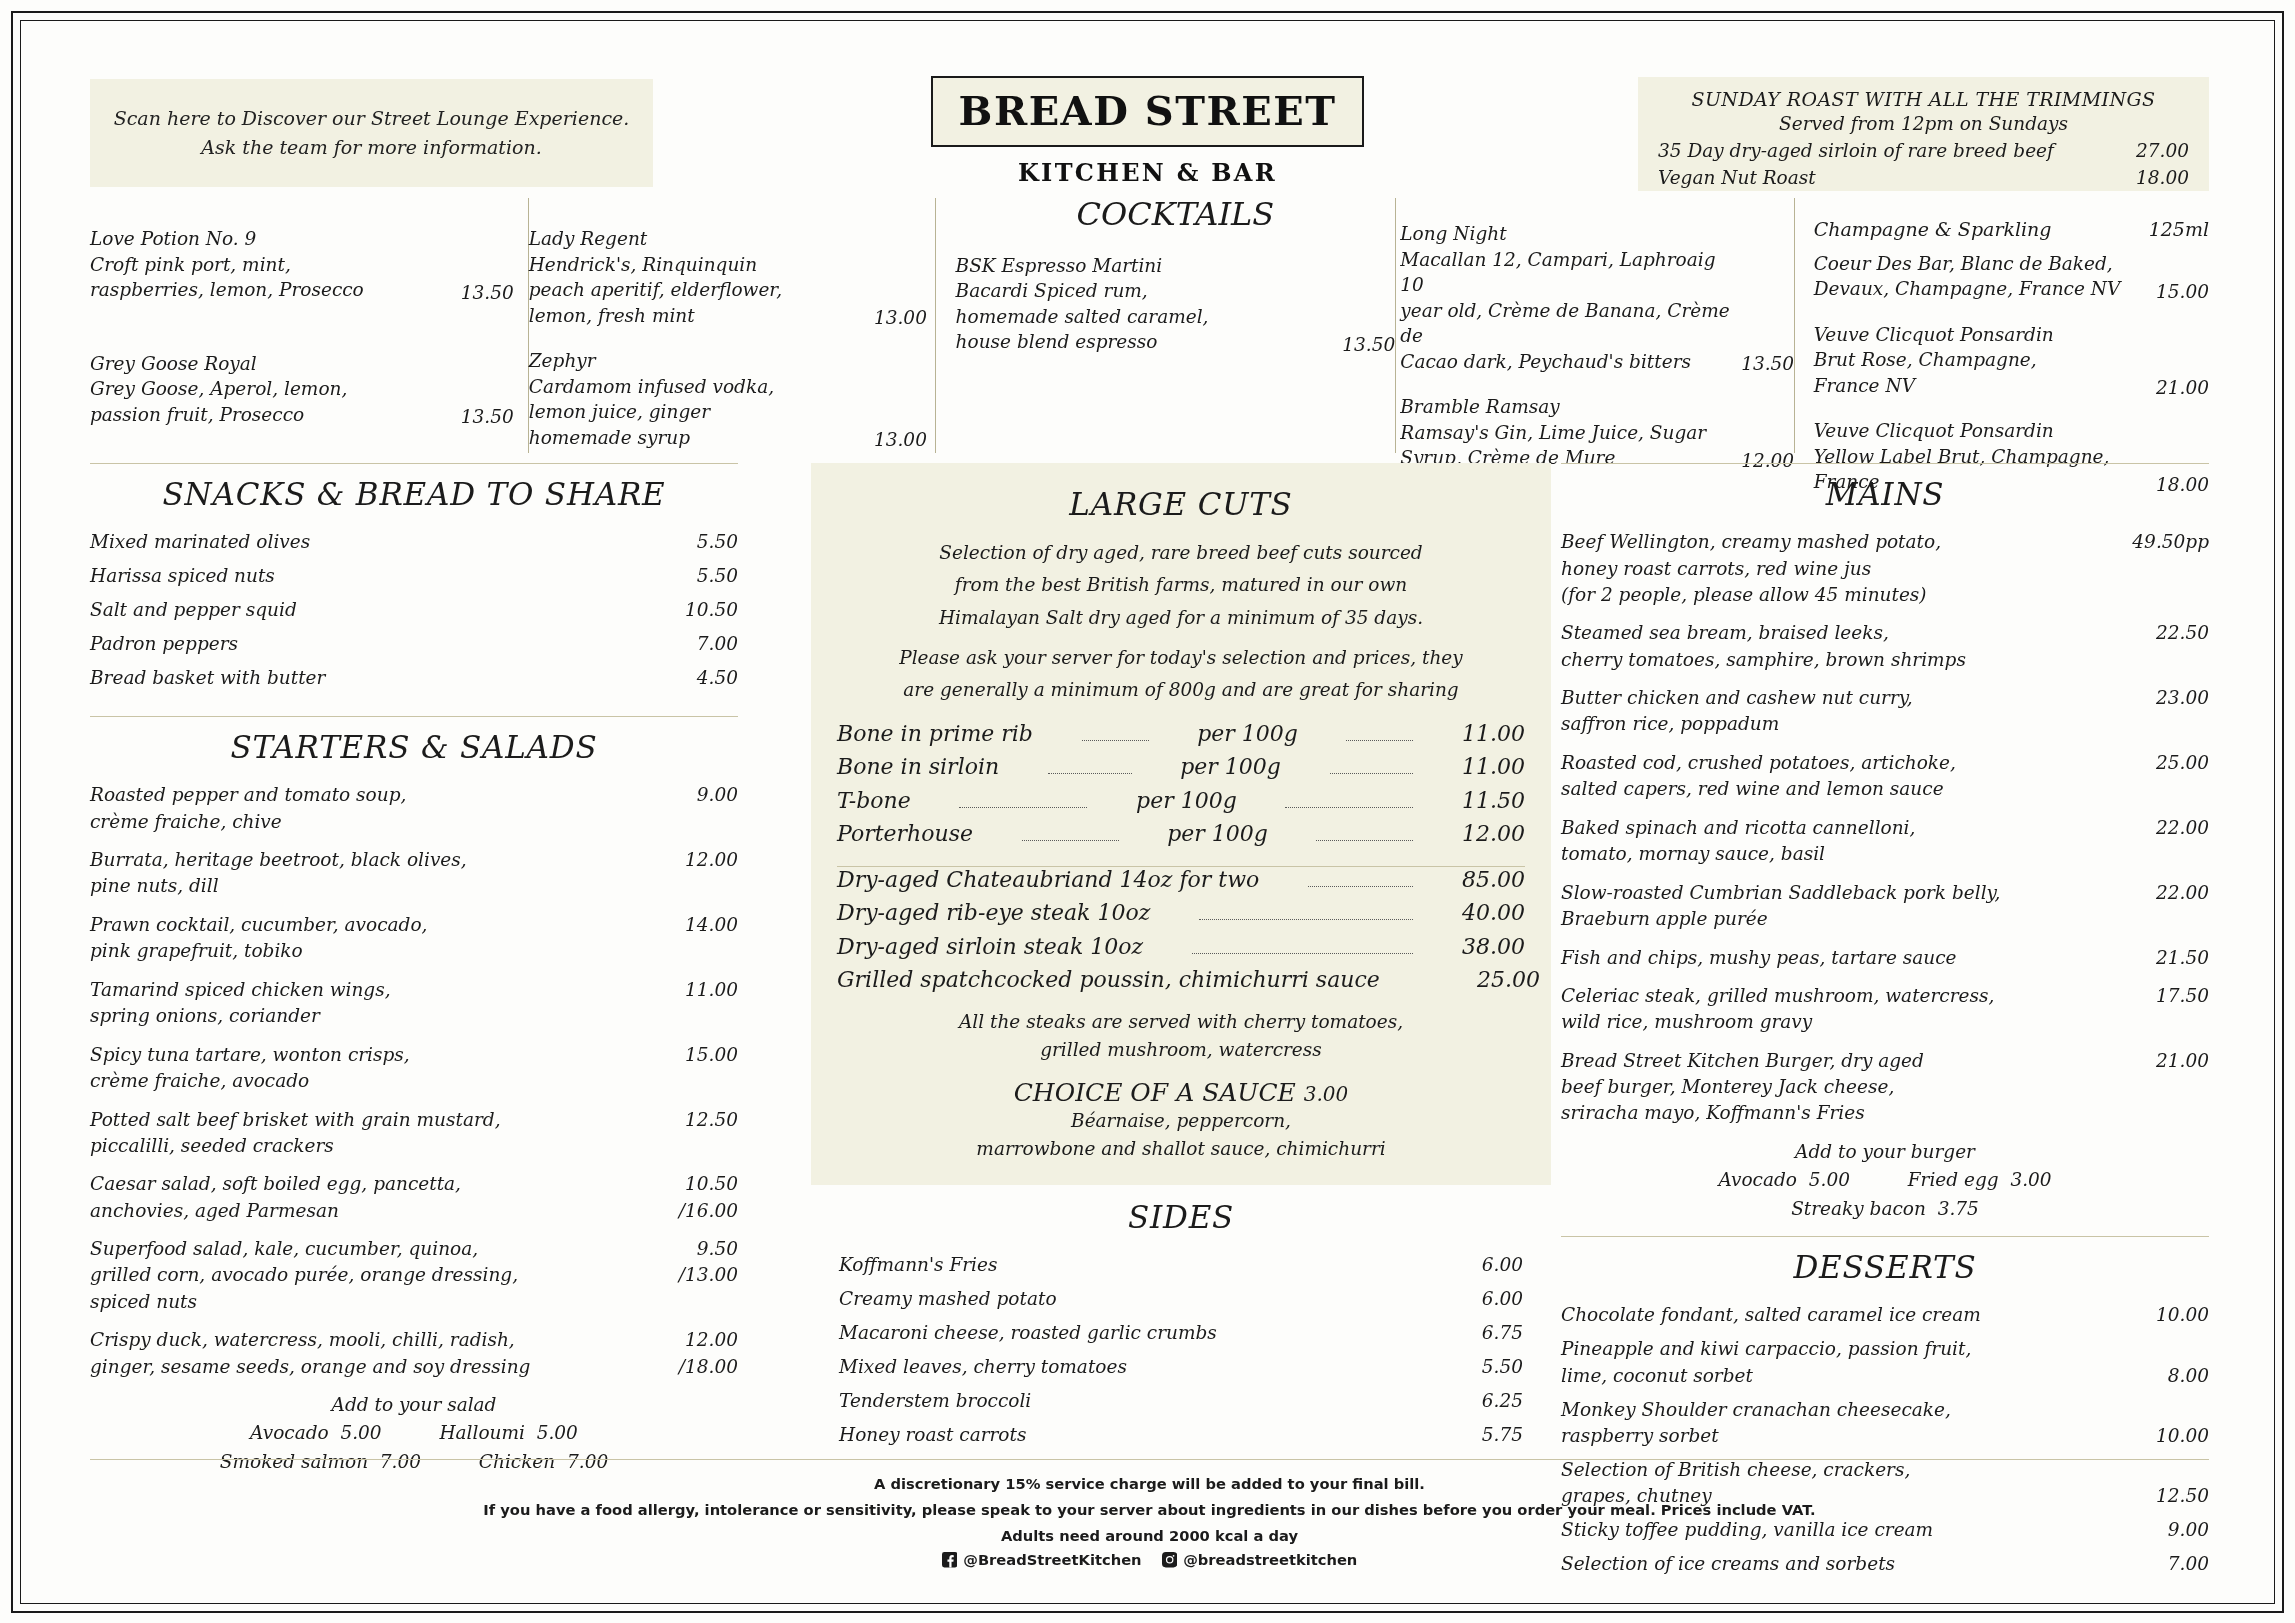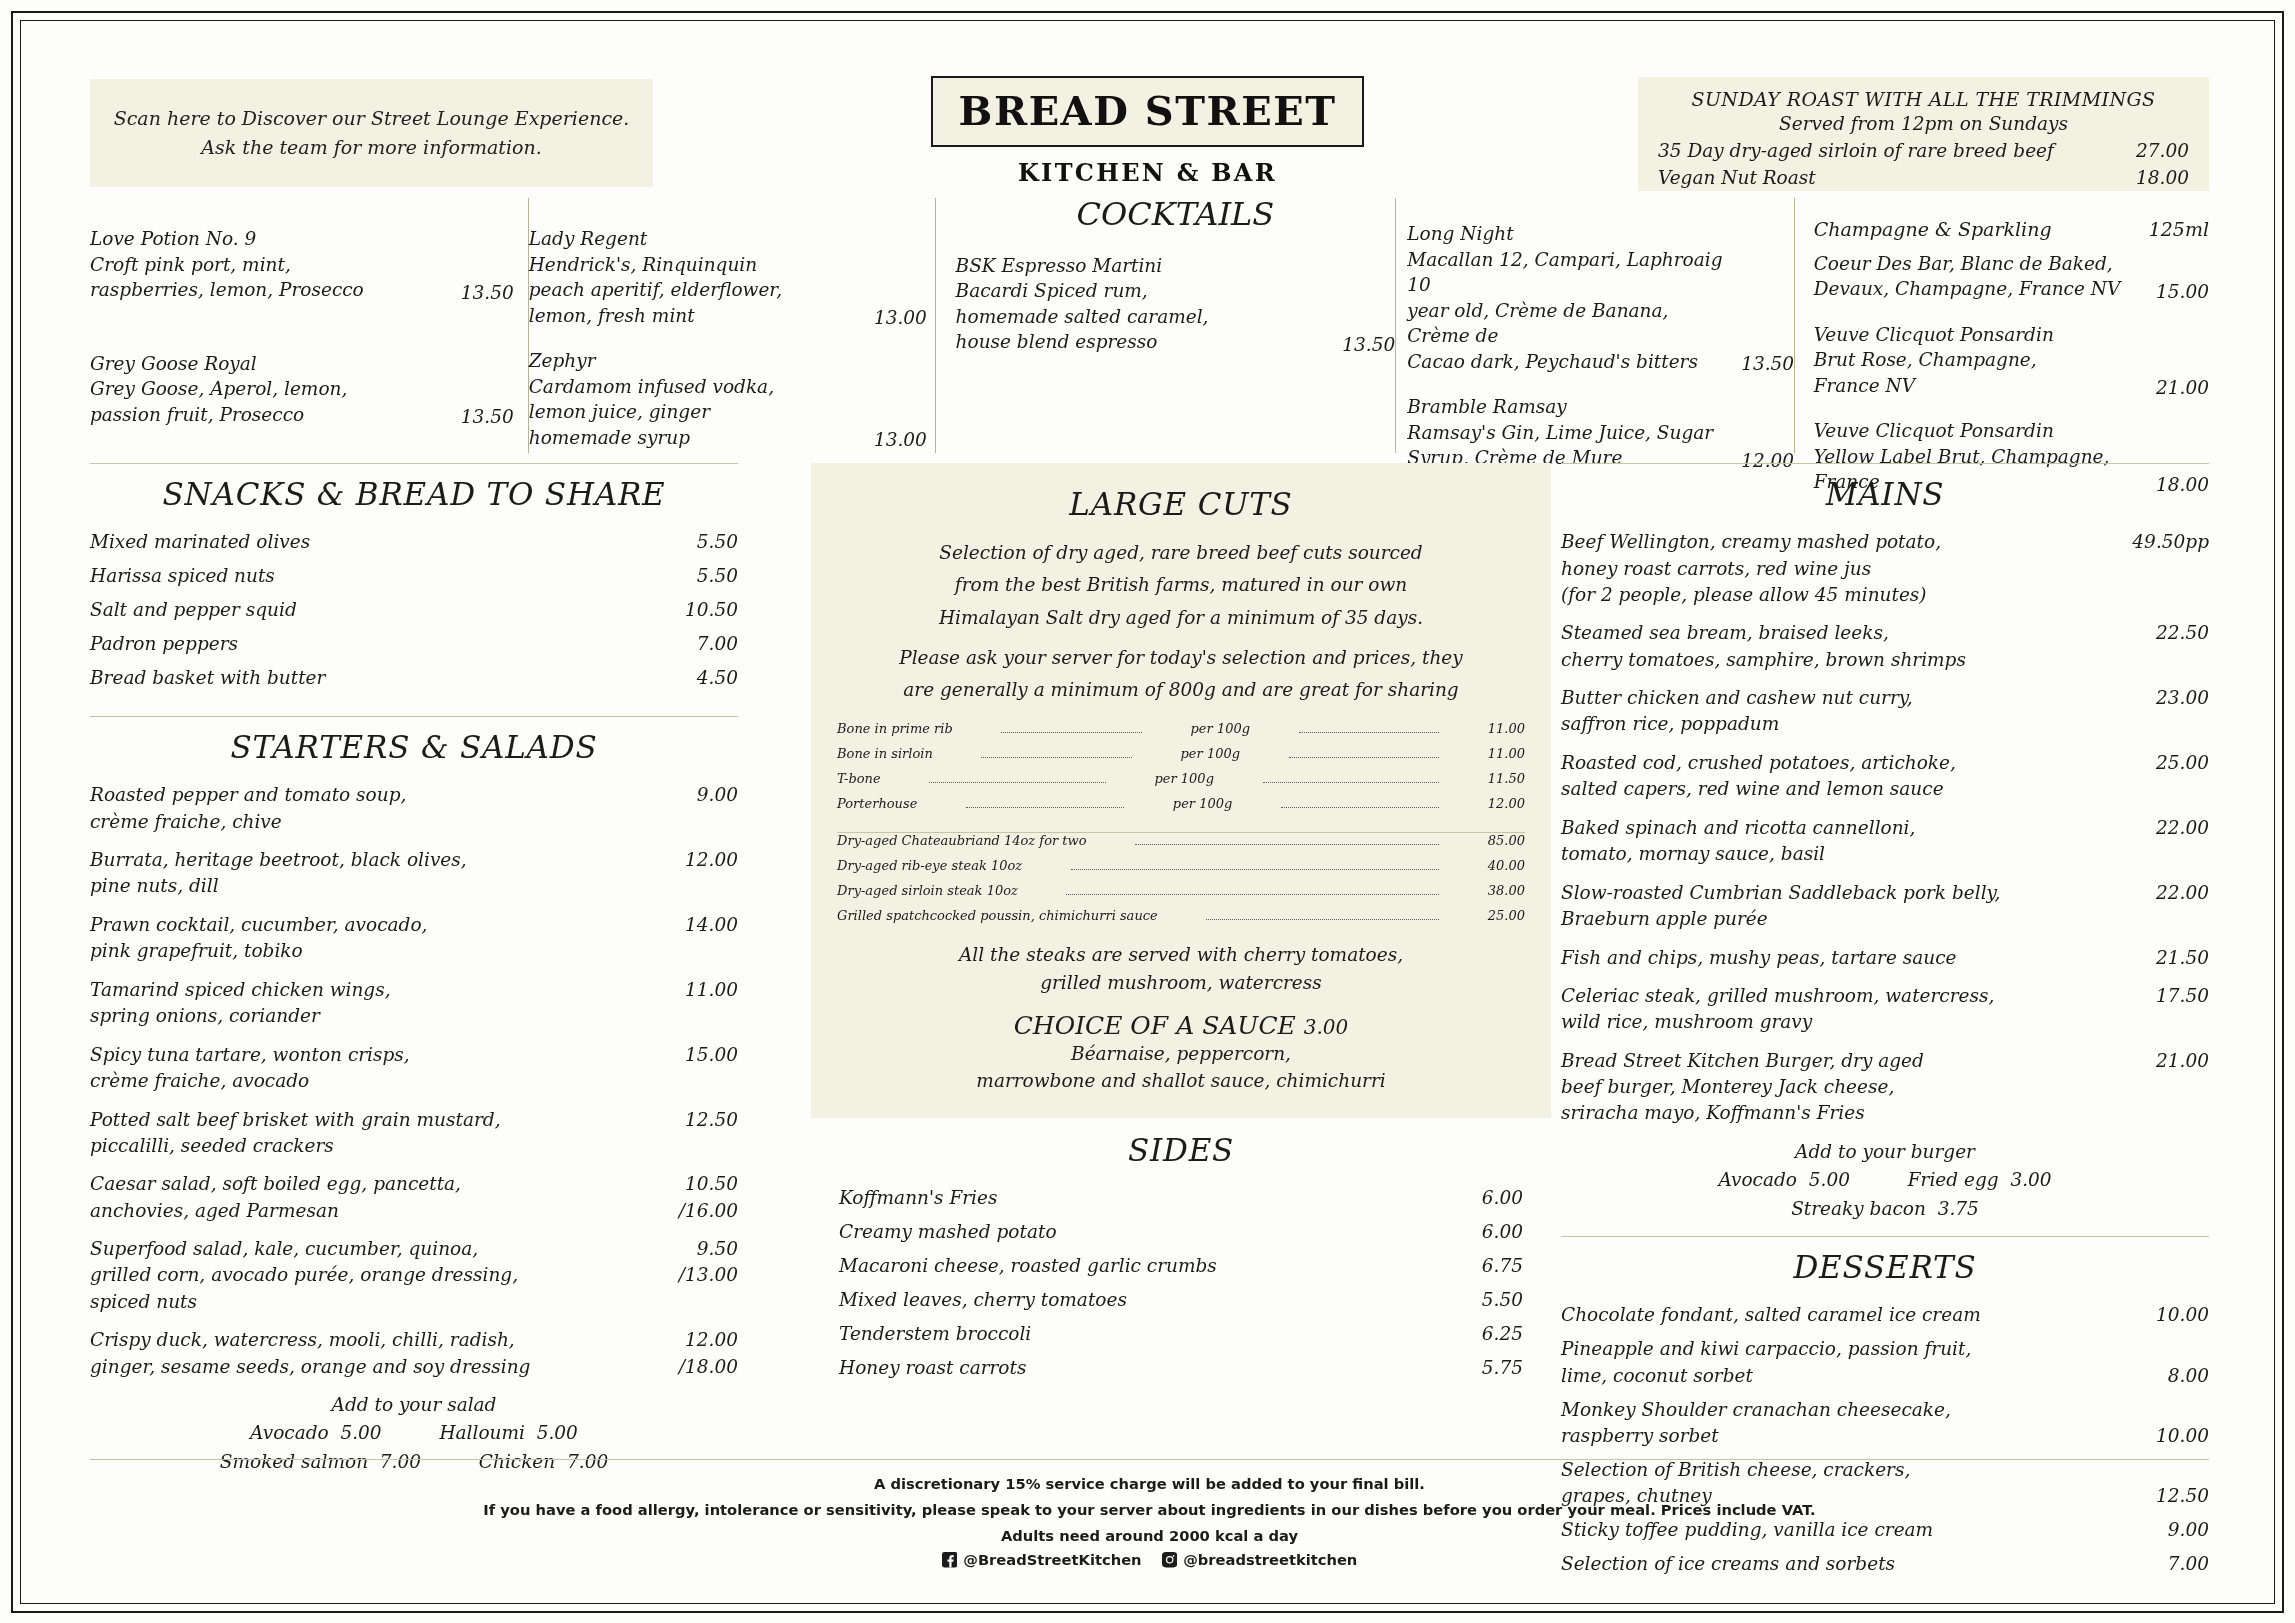--- a/index.html
+++ b/index.html
@@ -83,21 +83,21 @@
   
   .drinks {
     position: absolute; left: 56px; right: 52px; top: 164px; height: 255px;
     display: flex;
   }
   .drinkcol { position: relative; box-sizing: border-box; }
   .sep-v { border-left: 1.2px solid #b8b394; }
   .dc1 { width: 440px; padding-right: 14px; }
   .dc2 { width: 409px; padding-right: 7.7px; }
   .dc3 { width: 463px; padding-left: 20px; }
-  .dc4 { width: 401px; padding-left: 11px; }
+  .dc4 { width: 401px; padding-left: 4px; }
   .dc5 { width: 417px; padding-left: 18.5px; }
 
   .cocktitle {
     font-family: "DejaVu Serif", serif; font-style: italic;
     font-size: 32px; text-align: center; color: #1b1b1b; margin-top: -3.1px;
   }
   .drink {
     display: flex; justify-content: space-between; align-items: flex-end;
     margin-bottom: 20px;
   }
@@ -165,21 +165,21 @@
     box-sizing: border-box;
   }
   .blurb {
     font-family: "DejaVu Serif", serif; font-style: italic;
     font-size: 18.5px; text-align: center; line-height: 1.5; color: #1b1b1b;
     margin-bottom: 4.6px;
   }
   .dotrow {
     display: flex; align-items: baseline;
     font-family: "DejaVu Serif", serif; font-style: italic;
-    font-size: 13px; color: #1b1b1b; margin-bottom: 8.5px; gap: 44px;
+    font-size: 22px; color: #1b1b1b; margin-bottom: 8.5px; gap: 44px;
   }
   .dotrow .nm { white-space: nowrap; }
   .dotrow .dots {
     flex: 1; border-bottom: 1.5px dotted #5a5a5a; margin: 0 4.6px 4.6px 4.6px; height: 0;
   }
   .dotrow .pr { white-space: nowrap; }
   .centered {
     font-family: "DejaVu Serif", serif; font-style: italic;
     font-size: 18.5px; text-align: center; color: #1b1b1b; line-height: 1.5;
   }

